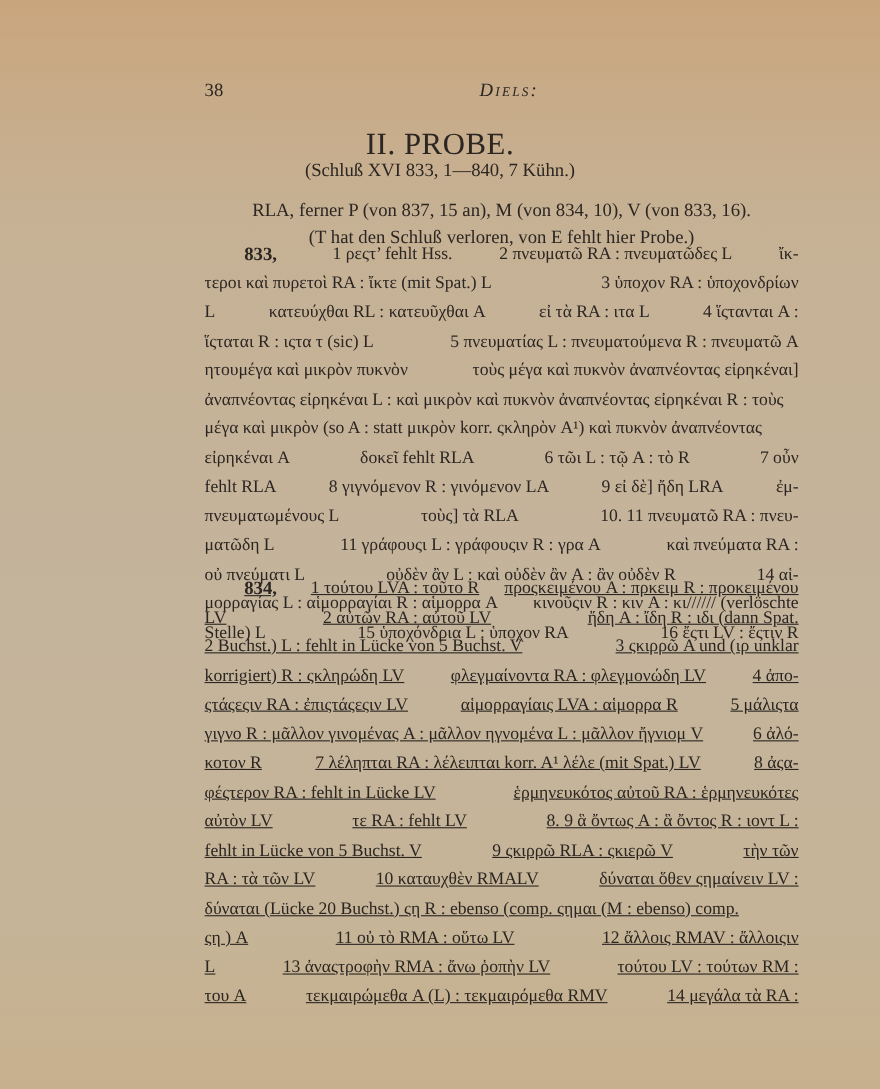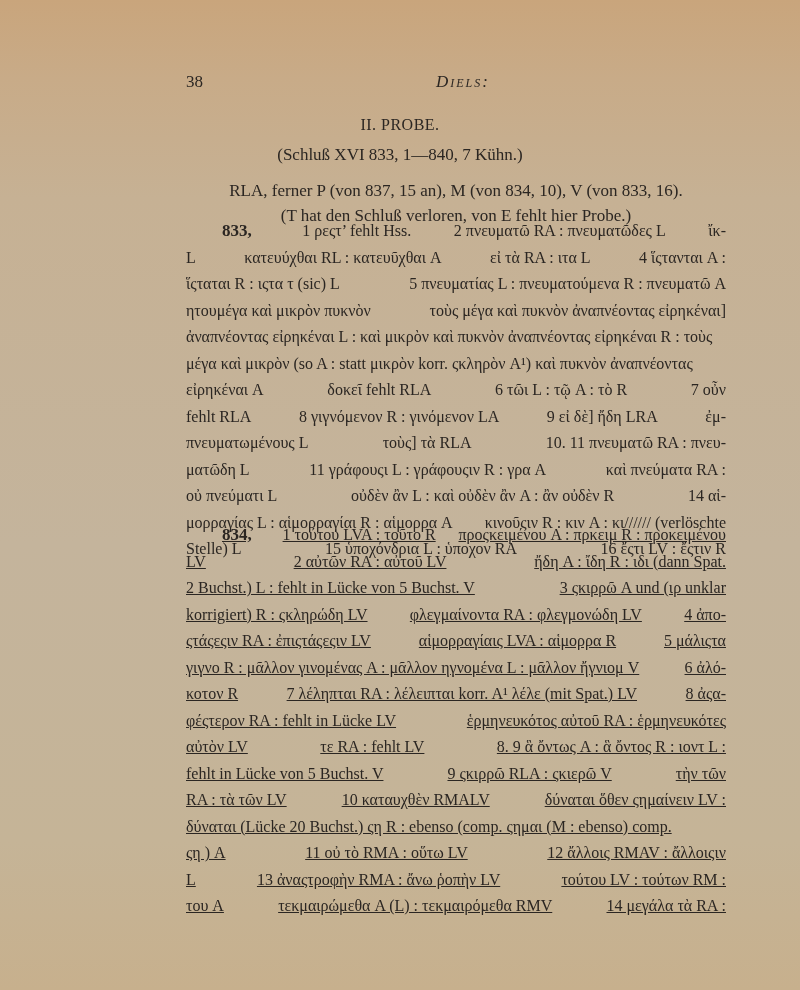--- a/index.html
+++ b/index.html
@@ -7,21 +7,21 @@
     width: 800px; height: 990px; overflow: hidden;
     background: linear-gradient(180deg, #c9a57c 0%, #c8ab88 8%, #c6b194 20%, #c4b49c 55%, #c5b497 85%, #c7b08d 100%);
     color: #2b2622;
     font-family: "Liberation Serif", serif;
     position: relative;
   }
   .page { position: absolute; left: 0; top: 0; width: 800px; height: 756px; }
   .hdr { position: absolute; top: 72px; left: 186px; width: 540px; font-size: 17px; }
   .hdr .pno { position: absolute; left: 0; top: 0; }
   .hdr .ttl { position: absolute; left: 250px; top: 0; font-variant: small-caps; letter-spacing: 2px; font-style: italic; }
-  .title { position: absolute; top: 116px; left: 0; width: 800px; text-align: center; font-size: 16px; letter-spacing: 0.5px; }
+  .title { position: absolute; top: 116px; left: 0; width: 800px; text-align: center; font-size: 28px; letter-spacing: 0.5px; }
   .subtitle { position: absolute; top: 145px; left: 0; width: 800px; text-align: center; font-size: 17px; }
   .intro { position: absolute; top: 178px; left: 186px; width: 540px; text-align: center; font-size: 17px; line-height: 25px; }
   .body { position: absolute; left: 186px; width: 540px; font-size: 16px; line-height: 26.5px; }
   .b833 { top: 218px; }
   .b834 { top: 522px; text-decoration: underline; }
   .ln { white-space: nowrap; display: flex; justify-content: space-between; height: 26.5px; }
   .ln.ind { padding-left: 36px; }
   .ln span { display: inline-block; }
   .sec { font-weight: bold; font-size: 17px; }
 </style>
@@ -41,20 +41,24 @@
     <div>RLA, ferner P (von 837, 15 an), M (von 834, 10), V (von 833, 16).</div>
     <div>(T hat den Schluß verloren, von E fehlt hier Probe.)</div>
   </div>
 
   <div class="body b833" id="sec833">
       <div class="ln ind">
         <span class="sec" style="margin-right: 8px;">833,</span>
         <span>1 ρεςτ’ fehlt Hss.</span>
         <span>2 πνευματῶ RA : πνευματῶδες L</span>
         <span>ἴκ-</span>
+      </div>
+      <div class="ln">
+        <span>τεροι καὶ πυρετοὶ RA : ἴκτε (mit Spat.) L</span>
+        <span>3 ὑποχον RA : ὑποχονδρίων</span>
       </div>
       <div class="ln">
         <span>L</span>
         <span>κατευύχθαι RL : κατευῦχθαι A</span>
         <span>εἰ τὰ RA : ιτα L</span>
         <span>4 ἵςτανται A :</span>
       </div>
       <div class="ln">
         <span>ἵςταται R : ιςτα τ (sic) L</span>
         <span>5 πνευματίας L : πνευματούμενα R : πνευματῶ A</span>

